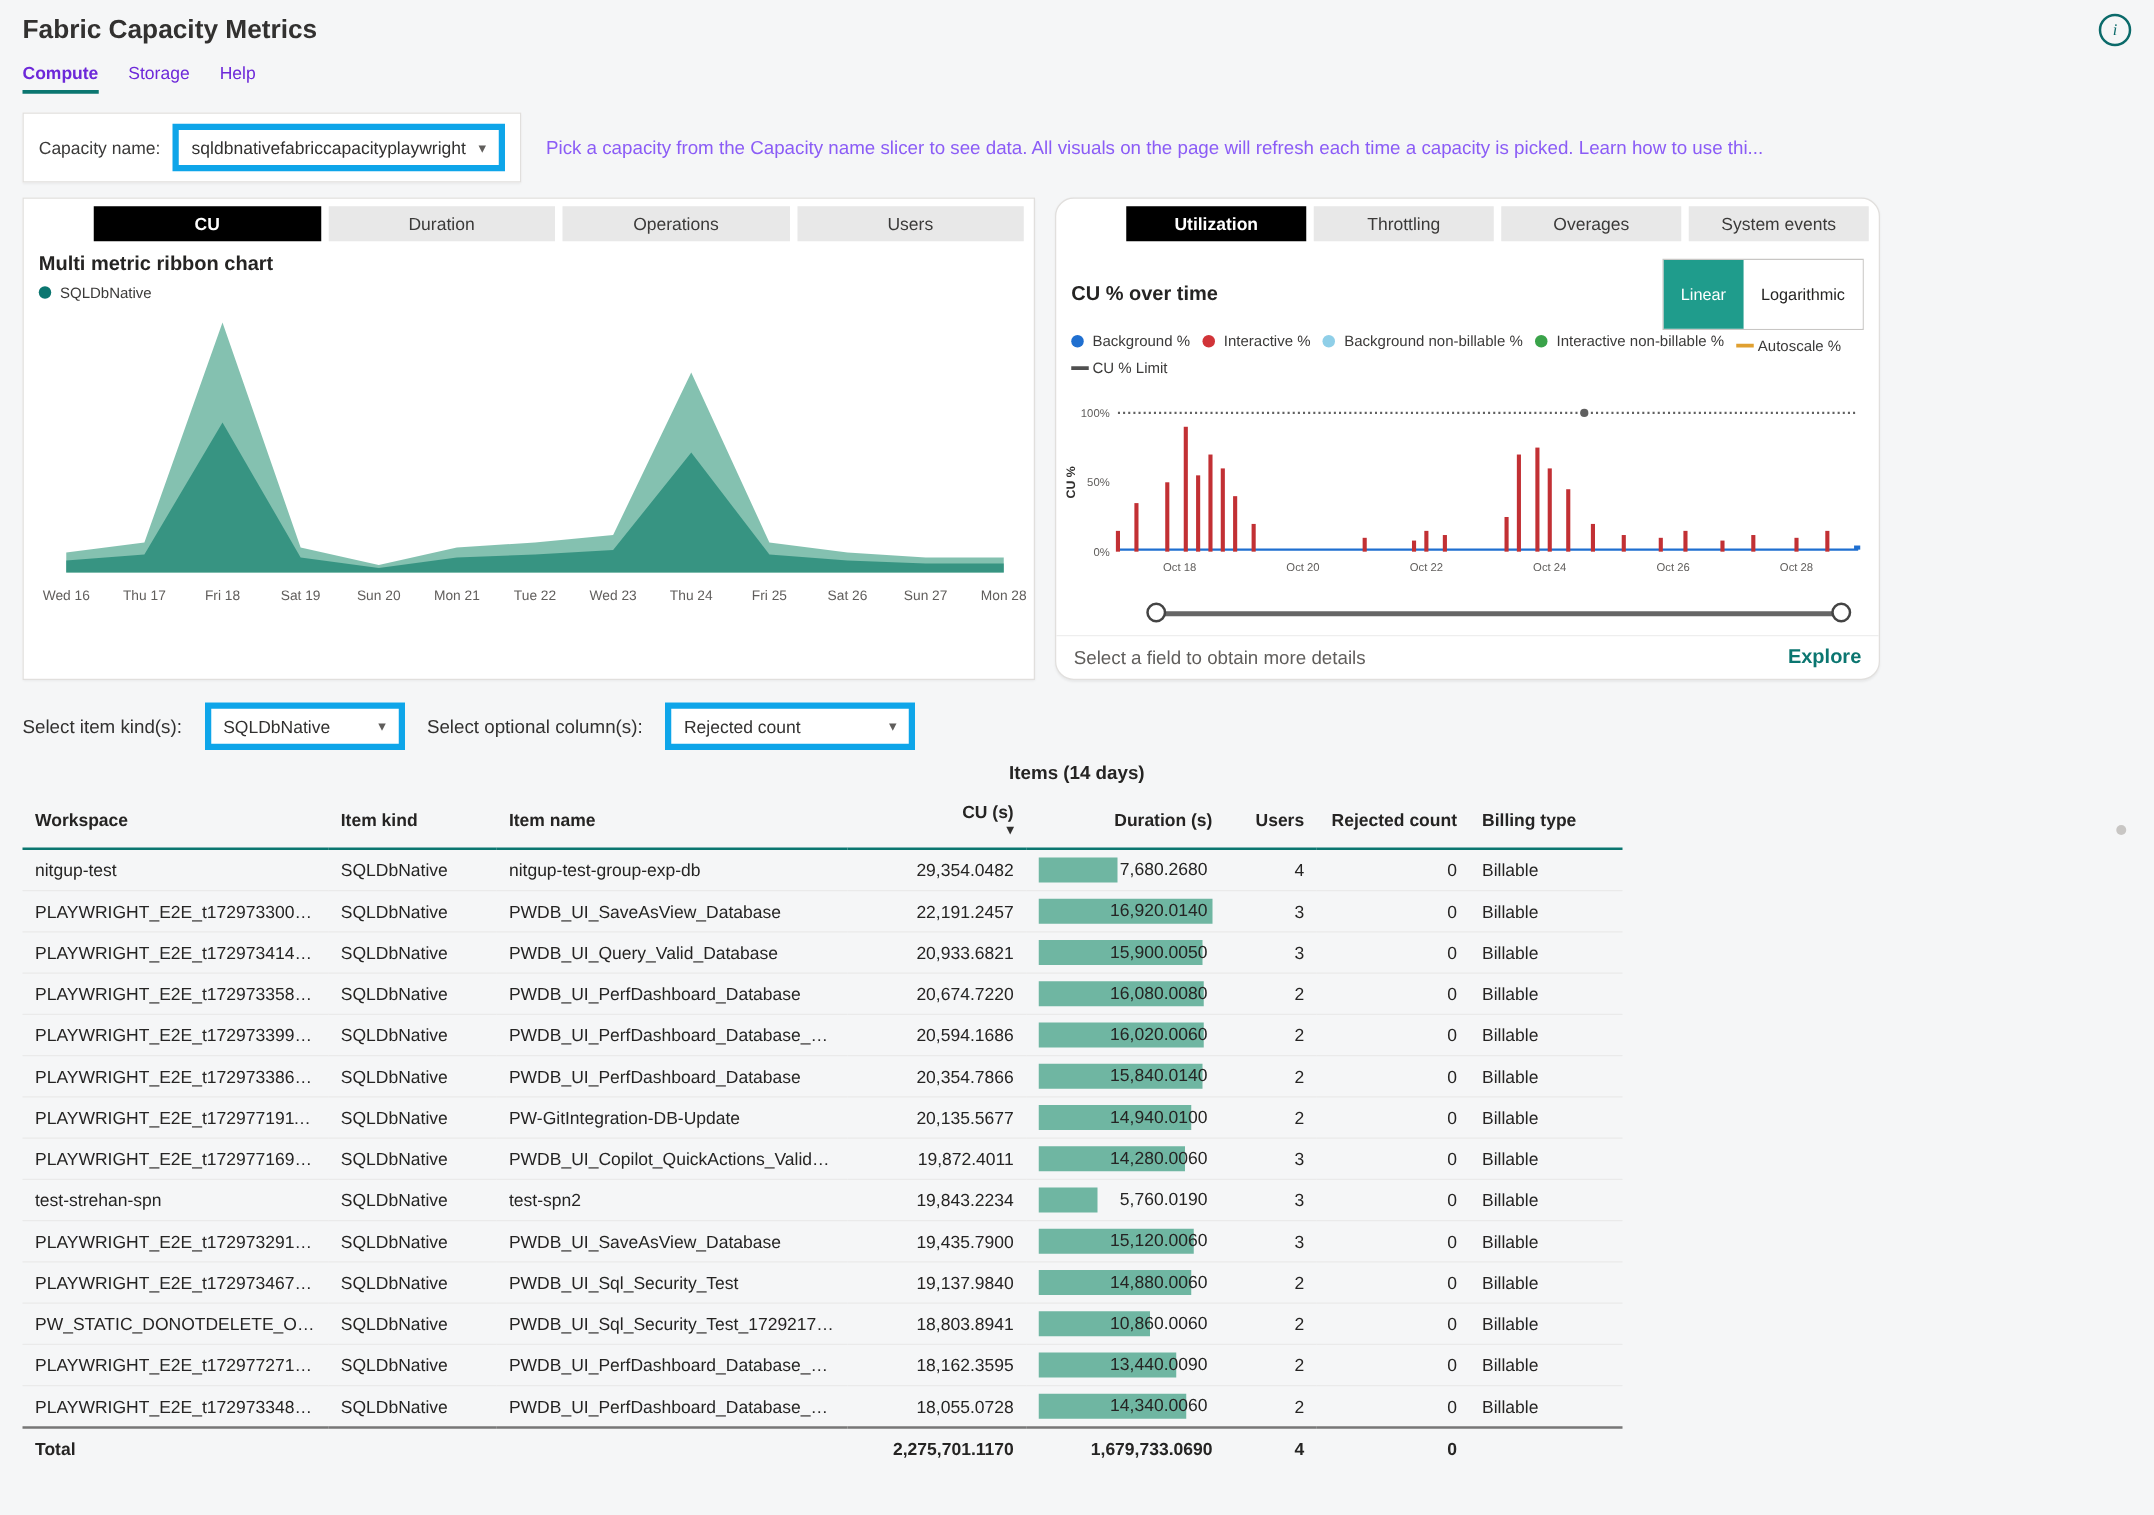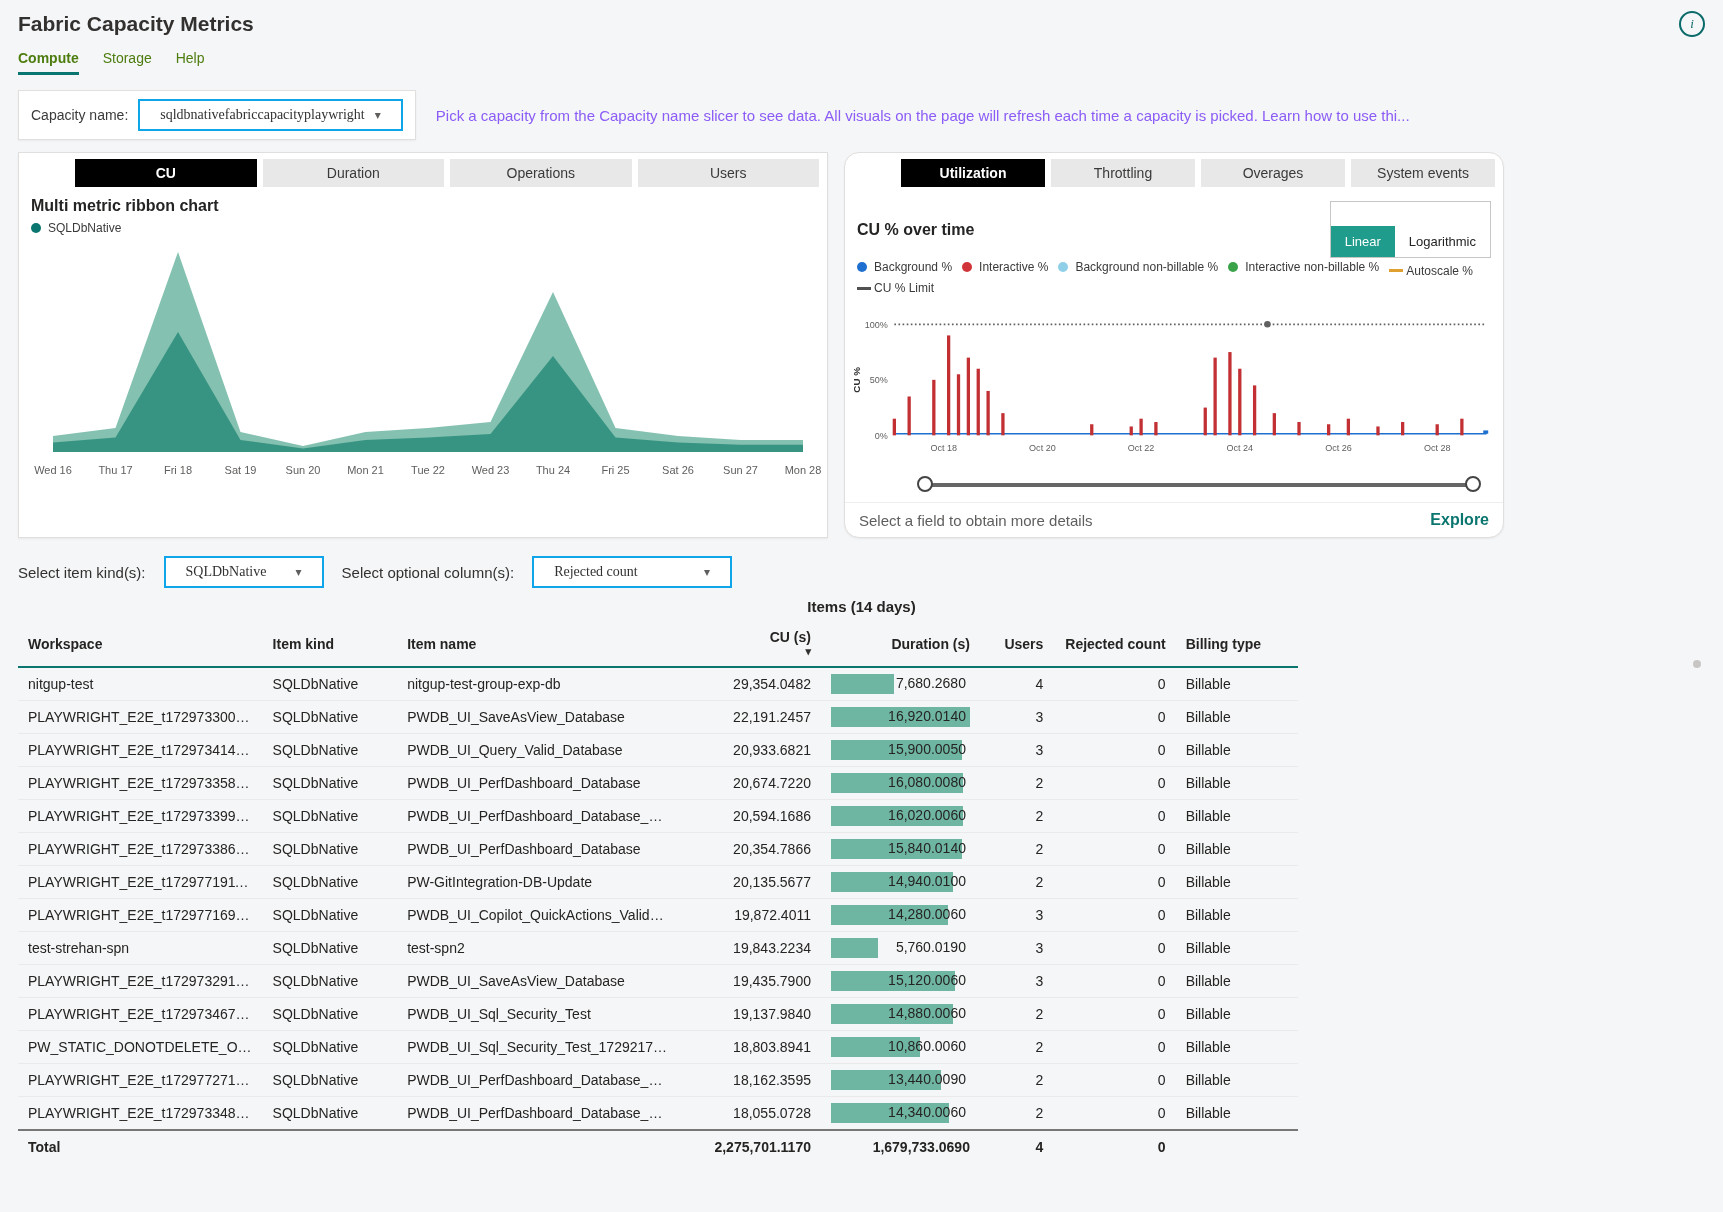--- a/index.html
+++ b/index.html
@@ -8,47 +8,47 @@
   background: #f5f6f7;
   color: #252423;
   font-size: 13px;
   width: 1723px;
 }
 .page { padding: 8px 18px 18px 18px; }
 .header-row { display: flex; align-items: center; justify-content: space-between; }
 .title { font-size: 21px; font-weight: 600; color: #323130; padding: 4px 0; }
 .info-icon { width: 26px; height: 26px; border: 2px solid #0b6a6a; border-radius: 50%; display:flex; align-items:center; justify-content:center; color:#0b6a6a; font-family: Georgia, serif; font-style: italic; cursor: pointer; }
 .tabs { display:flex; gap: 24px; border-bottom: 1px solid transparent; margin-top: 4px;}
-.tab { font-size: 14px; padding: 6px 0; cursor: pointer; color:#4d7c0f; }
+.tab { font-size: 14px; padding: 6px 0; cursor: pointer; color:#6d28d9; }
 .tab.active { border-bottom: 3px solid #0b7670; font-weight: 600; }
 .filter-row { display:flex; align-items:center; gap: 20px; margin-top: 14px; }
 .filter-box { background:#fff; border:1px solid #e1dfdd; padding: 8px 12px; display:flex; align-items:center; gap:10px; box-shadow: 0 1px 2px rgba(0,0,0,0.05); }
 .filter-label { font-size: 14px; color:#3b3a39;}
 .dropdown {
   display:flex; align-items:center; justify-content:space-between;
-  border:2px solid #0ea5e9; background:#fff; padding: 6px 20px;
-  min-width: 260px; font-size: 14px; color:#323130; cursor:pointer;font-family:Liberation Serif, serif;
+  border:5px solid #0ea5e9; background:#fff; padding: 6px 10px;
+  min-width: 260px; font-size: 14px; color:#323130; cursor:pointer;
 }
 .chev { margin-left: 10px; color:#605e5c; font-size: 12px;}
 .help-text { font-size: 15px; color:#8b5cf6; flex:1; white-space: nowrap; overflow:hidden; text-overflow: ellipsis;}
 .panels { display:flex; gap: 16px; margin-top: 12px; }
 .panel { background:#fff; border:1px solid #e1dfdd; box-shadow:0 1px 2px rgba(0,0,0,0.06); }
 .panel.left { width: 810px; }
 .panel.right { width: 660px; border-radius: 15px; }
 .seg-row { display:flex; padding: 6px 8px; gap:6px;margin-left:48px;}
 .seg { flex:1; text-align:center; padding: 6px 0; font-size: 14px; background:#e8e8e8; color:#3b3a39; cursor:pointer; }
 .seg.active { background:#000; color:#fff; font-weight:600; }
 .chart-title { font-size: 16px; font-weight:600; padding: 4px 12px; }
 .legend-dot { display:inline-block; width:10px; height:10px; border-radius:50%; margin-right:4px; vertical-align:middle;}
 .legend-item { font-size:12px; color:#3b3a39; margin-right: 10px; display:inline-flex; align-items:center; gap:3px;}
 .legend-row { padding: 2px 12px 6px 12px; }
 .ribbon-svg { width: 100%; height: 240px; }
 .right-header-row { display:flex; align-items:center; justify-content:space-between; padding: 8px 12px 0 12px;}
 .scale-toggle { display:flex; border:1px solid #c8c6c4; }
-.scale-opt { padding: 8px 14px; font-size:13px; cursor:pointer; background:#fff;margin-top:24px;}
+.scale-opt { padding: 20px 14px; font-size:13px; cursor:pointer; background:#fff;}
 .scale-opt.active { background:#1f9c8c; color:#fff; }
 .cu-svg { width:100%; height: 170px; }
 .range-slider { position:relative; height: 22px; margin: 0 30px 6px 80px;}
 .range-track { position:absolute; top:9px; left:0; right:0; height:4px; background:#666; border-radius:2px;}
 .range-knob { position:absolute; top:2px; width:16px; height:16px; background:#fff; border:2px solid #444; border-radius:50%; cursor:pointer;}
 .detail-row { display:flex; justify-content:space-between; align-items:center; padding: 8px 14px; border-top:1px solid #eee; color:#605e5c; font-size:15px;}
 .explore { color:#0b7670; font-weight:600; cursor:pointer; font-size:16px;}
 .lower-filters { display:flex; align-items:center; gap: 18px; margin-top: 18px;}
 .lf-label { font-size: 15px; color:#323130;}
 .dropdown.small { min-width: 160px; }

